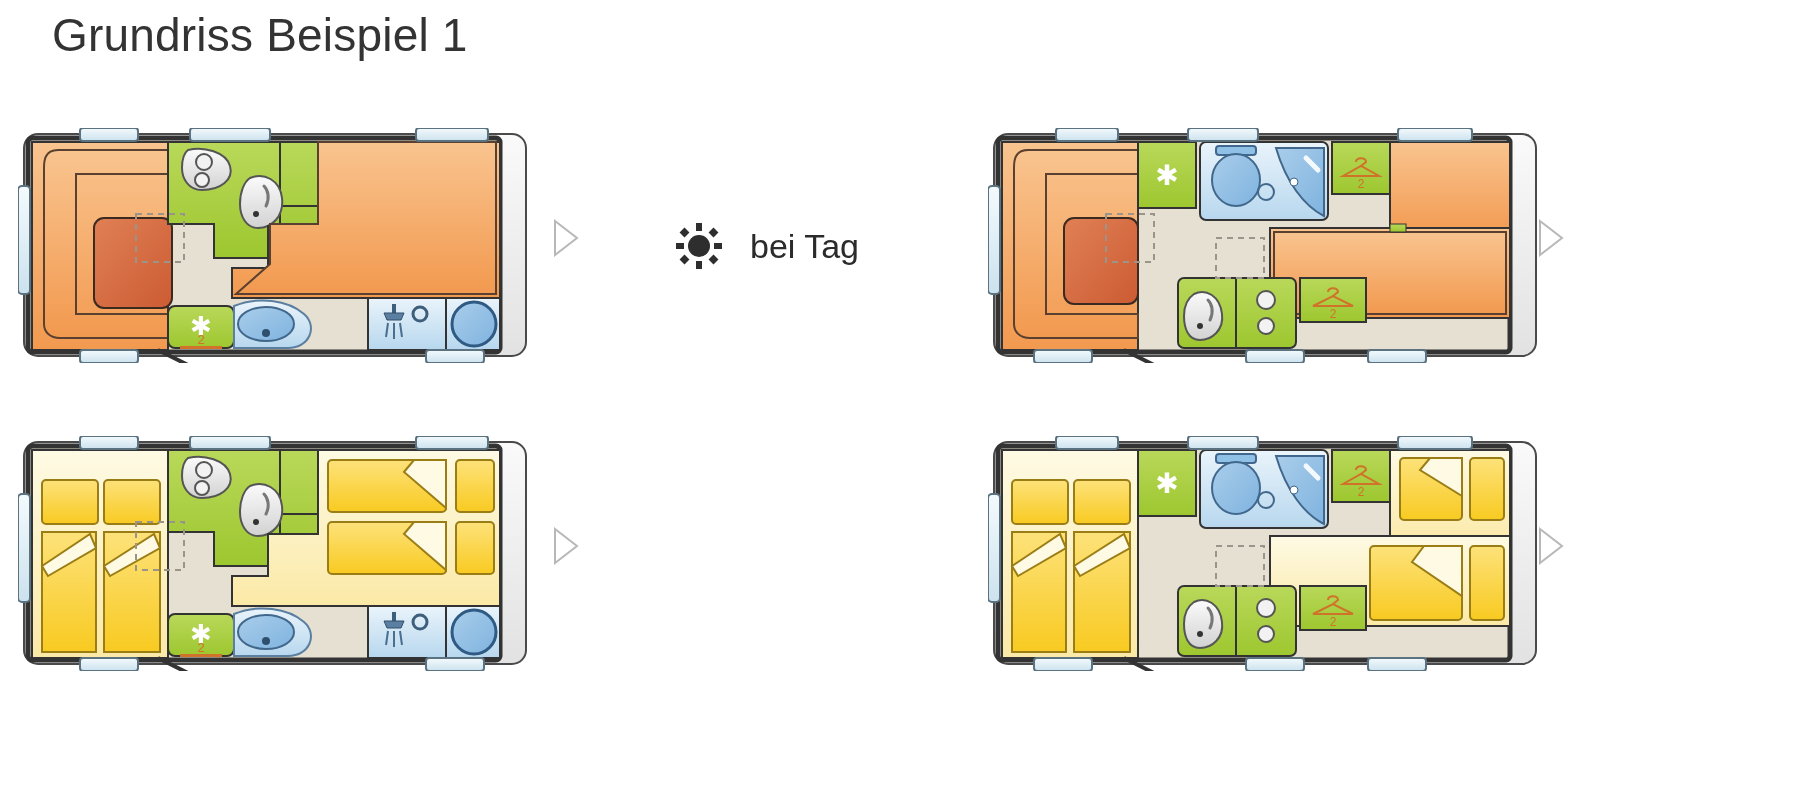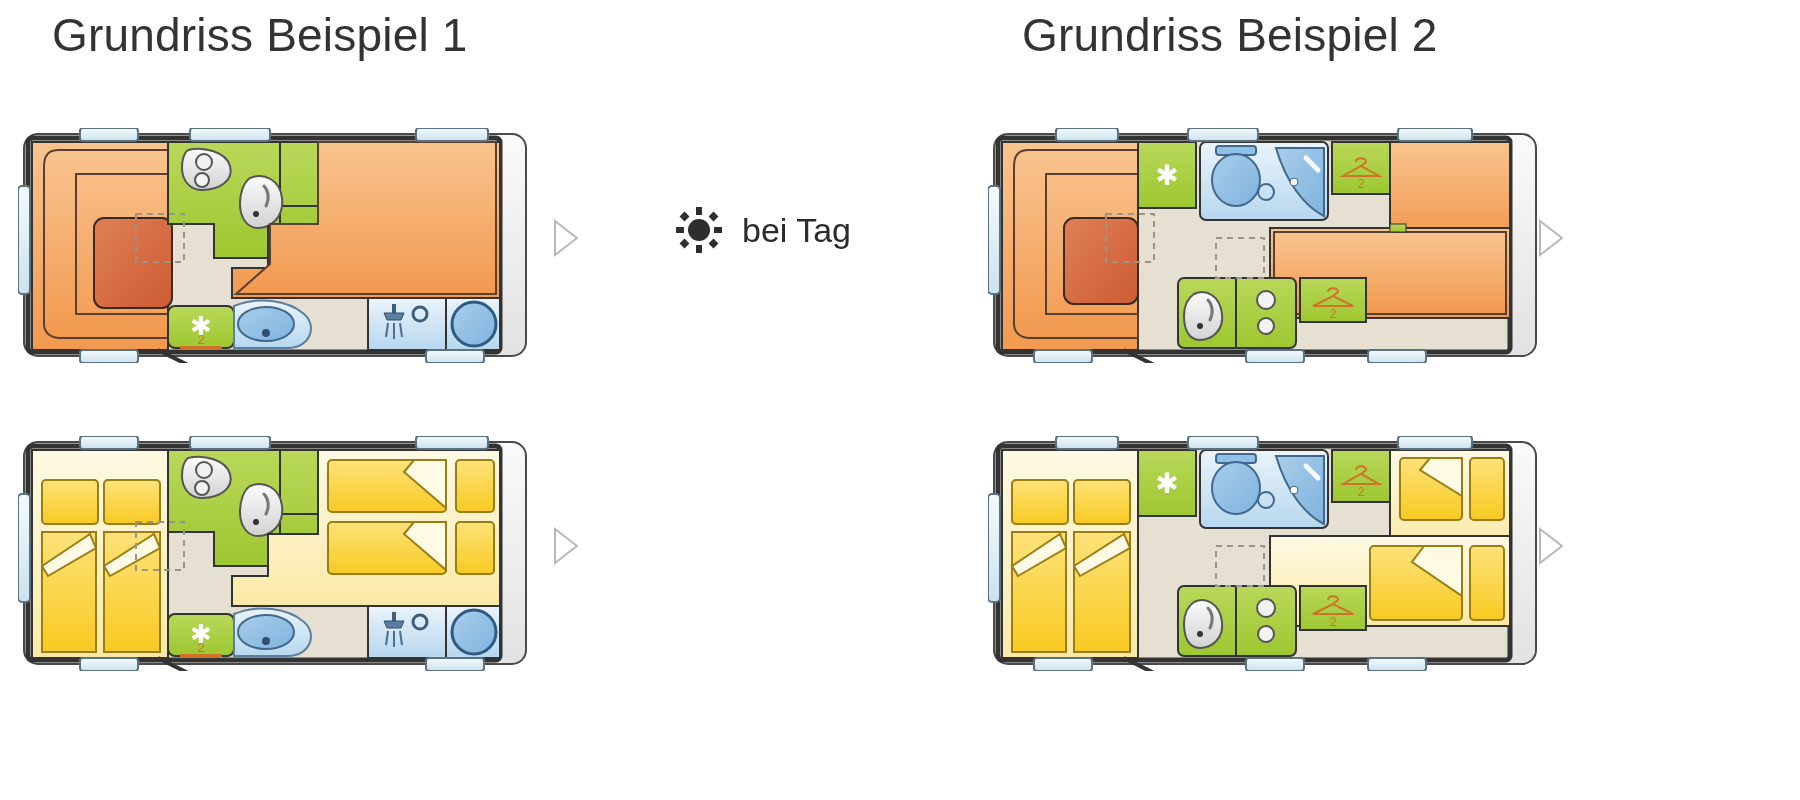--- a/index.html
+++ b/index.html
@@ -13,21 +13,21 @@
 
   
   .title{
     position:absolute;font-size:46px;font-weight:400;color:#333333;
     letter-spacing:0.2px;white-space:nowrap;
   }
   #title-1{left:52px;top:8px;}
   #title-2{left:1022px;top:8px;}
 
   
-  .legend-row{position:absolute;display:flex;align-items:center;gap:20px;}
+  .legend-row{position:absolute;display:flex;align-items:center;gap:28px;margin-top:16px;}
   #legend-day{left:676px;top:207px;}
   #legend-night{left:662px;top:515px;}
   .legend-label{font-size:34px;color:#2b2b2b;white-space:nowrap;}
 
   .sun-icon{position:relative;width:46px;height:46px;flex:0 0 46px;}
   .sun-icon .core{
     position:absolute;left:12px;top:12px;width:22px;height:22px;
     border-radius:50%;background:#2e2e2e;
   }
   .sun-icon i{position:absolute;background:#2e2e2e;display:block;}
@@ -55,21 +55,20 @@
   #plan-1-night{left:18px;top:436px;}
   #plan-2-day{left:988px;top:128px;}
   #plan-2-night{left:988px;top:436px;}
 </style>
 </head>
 <body>
 
 <div class="stage">
 
   <div class="title" id="title-1">Grundriss Beispiel 1</div>
-  <div class="title" id="title-2">Grundriss Beispiel 2</div>
 
   <div class="legend-row" id="legend-day">
     <span class="sun-icon">
       <span class="core"></span>
       <i class="r-n"></i>
         <i class="r-s"></i>
         <i class="r-w"></i>
         <i class="r-e"></i>
       <i class="r-ne"></i>
         <i class="r-nw"></i>

